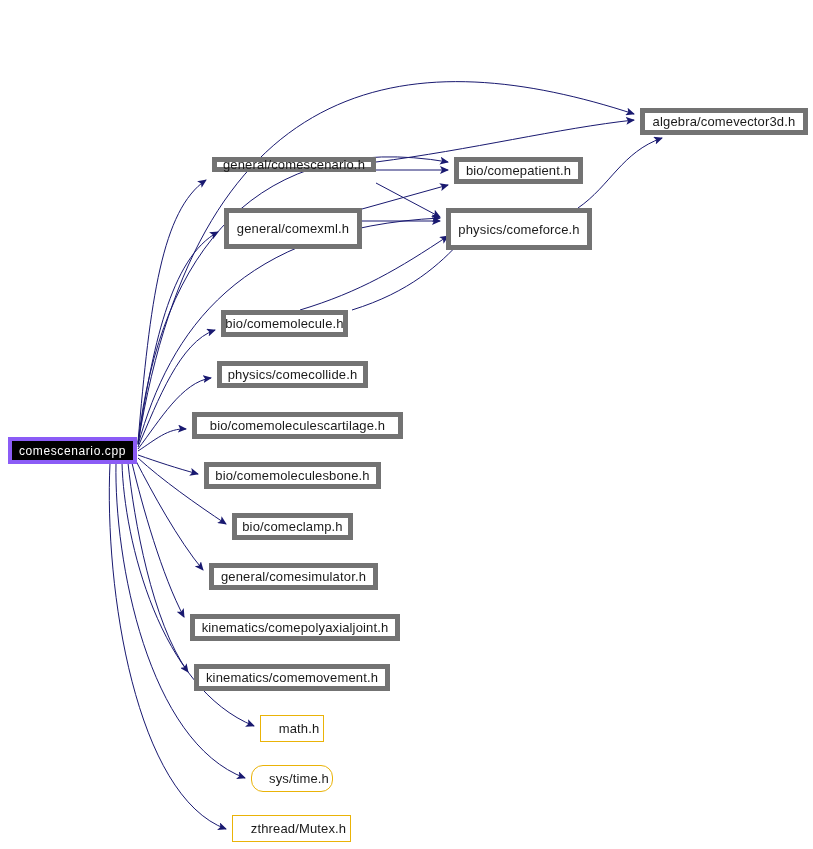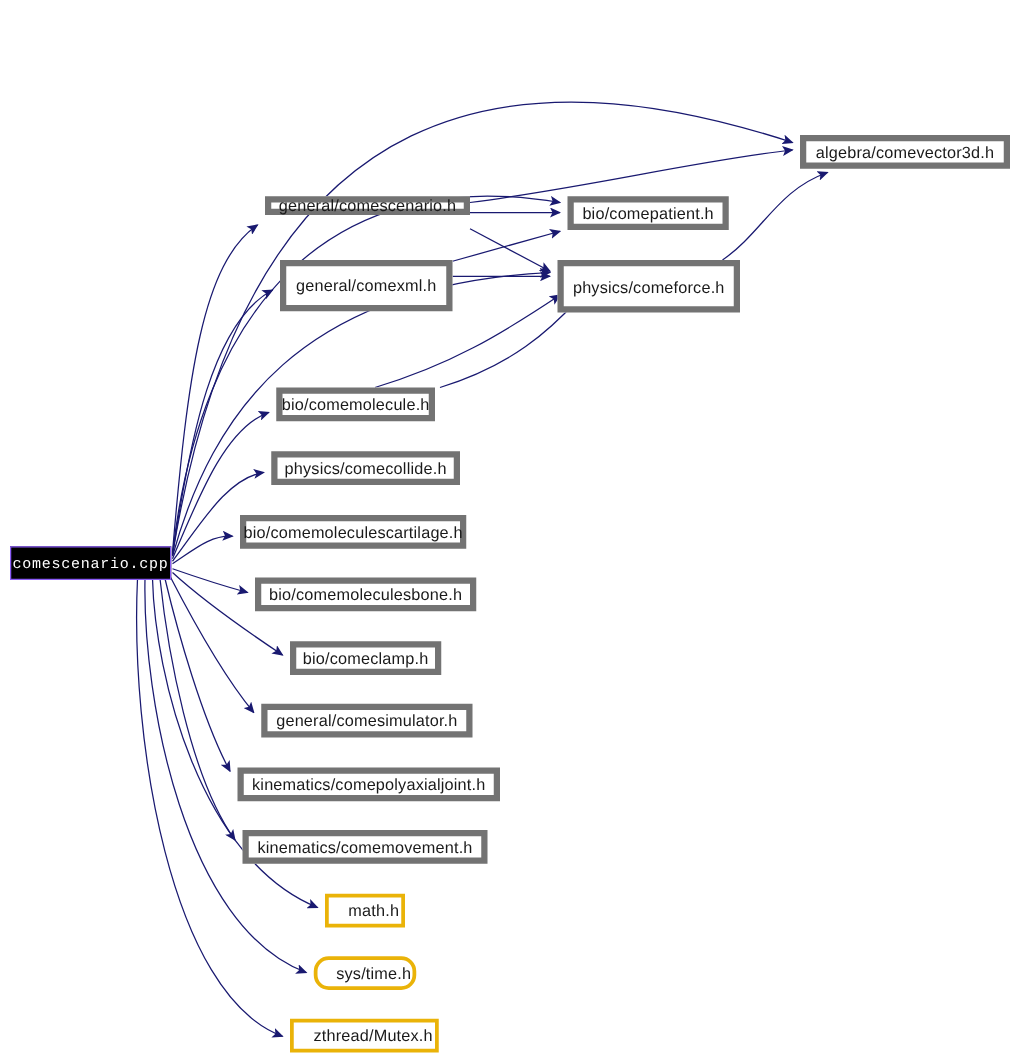--- a/index.html
+++ b/index.html
@@ -34,28 +34,28 @@
     font-size: 13px;
     line-height: 1;
     letter-spacing: 0.15px;
     white-space: nowrap;
     background: #ffffff;
     border: 5px solid #737373;
     color: #1a1a1a;
   }
   .node.root {
     background: #000000;
-    border: 1px solid #8b5cf6;
+    border: 4px solid #8b5cf6;
     color: #ffffff;
-    font-family: Liberation Mono, monospace;
+    font-family: Liberation Sans, sans-serif;
     font-size: 12px;
     letter-spacing: 0.6px;
   }
   .node.system {
-    border: 3px solid #eab308;
+    border: 1px solid #eab308;
     padding-left: 14px;
   }
   .node-label {
     pointer-events: none;
   }
 </style>
 </head>
 <body>
 
 <div id="graph-canvas">
@@ -110,21 +110,21 @@
       </div>
       <div class="node" style="left: 446px; top: 208px; width: 146px; height: 42px;">
         <span class="node-label">physics/comeforce.h</span>
       </div>
       <div class="node" style="left: 221px; top: 310px; width: 127px; height: 27px; text-align: center;">
         <span class="node-label">bio/comemolecule.h</span>
       </div>
       <div class="node" style="left: 217px; top: 361px; width: 151px; height: 27px;">
         <span class="node-label">physics/comecollide.h</span>
       </div>
-      <div class="node" style="left: 192px; top: 412px; width: 181px; height: 27px;">
+      <div class="node" style="left: 192px; top: 412px; width: 211px; height: 27px;">
         <span class="node-label">bio/comemoleculescartilage.h</span>
       </div>
       <div class="node" style="left: 204px; top: 462px; width: 177px; height: 27px;">
         <span class="node-label">bio/comemoleculesbone.h</span>
       </div>
       <div class="node" style="left: 232px; top: 513px; width: 121px; height: 27px;">
         <span class="node-label">bio/comeclamp.h</span>
       </div>
       <div class="node" style="left: 209px; top: 563px; width: 169px; height: 27px;">
         <span class="node-label">general/comesimulator.h</span>

